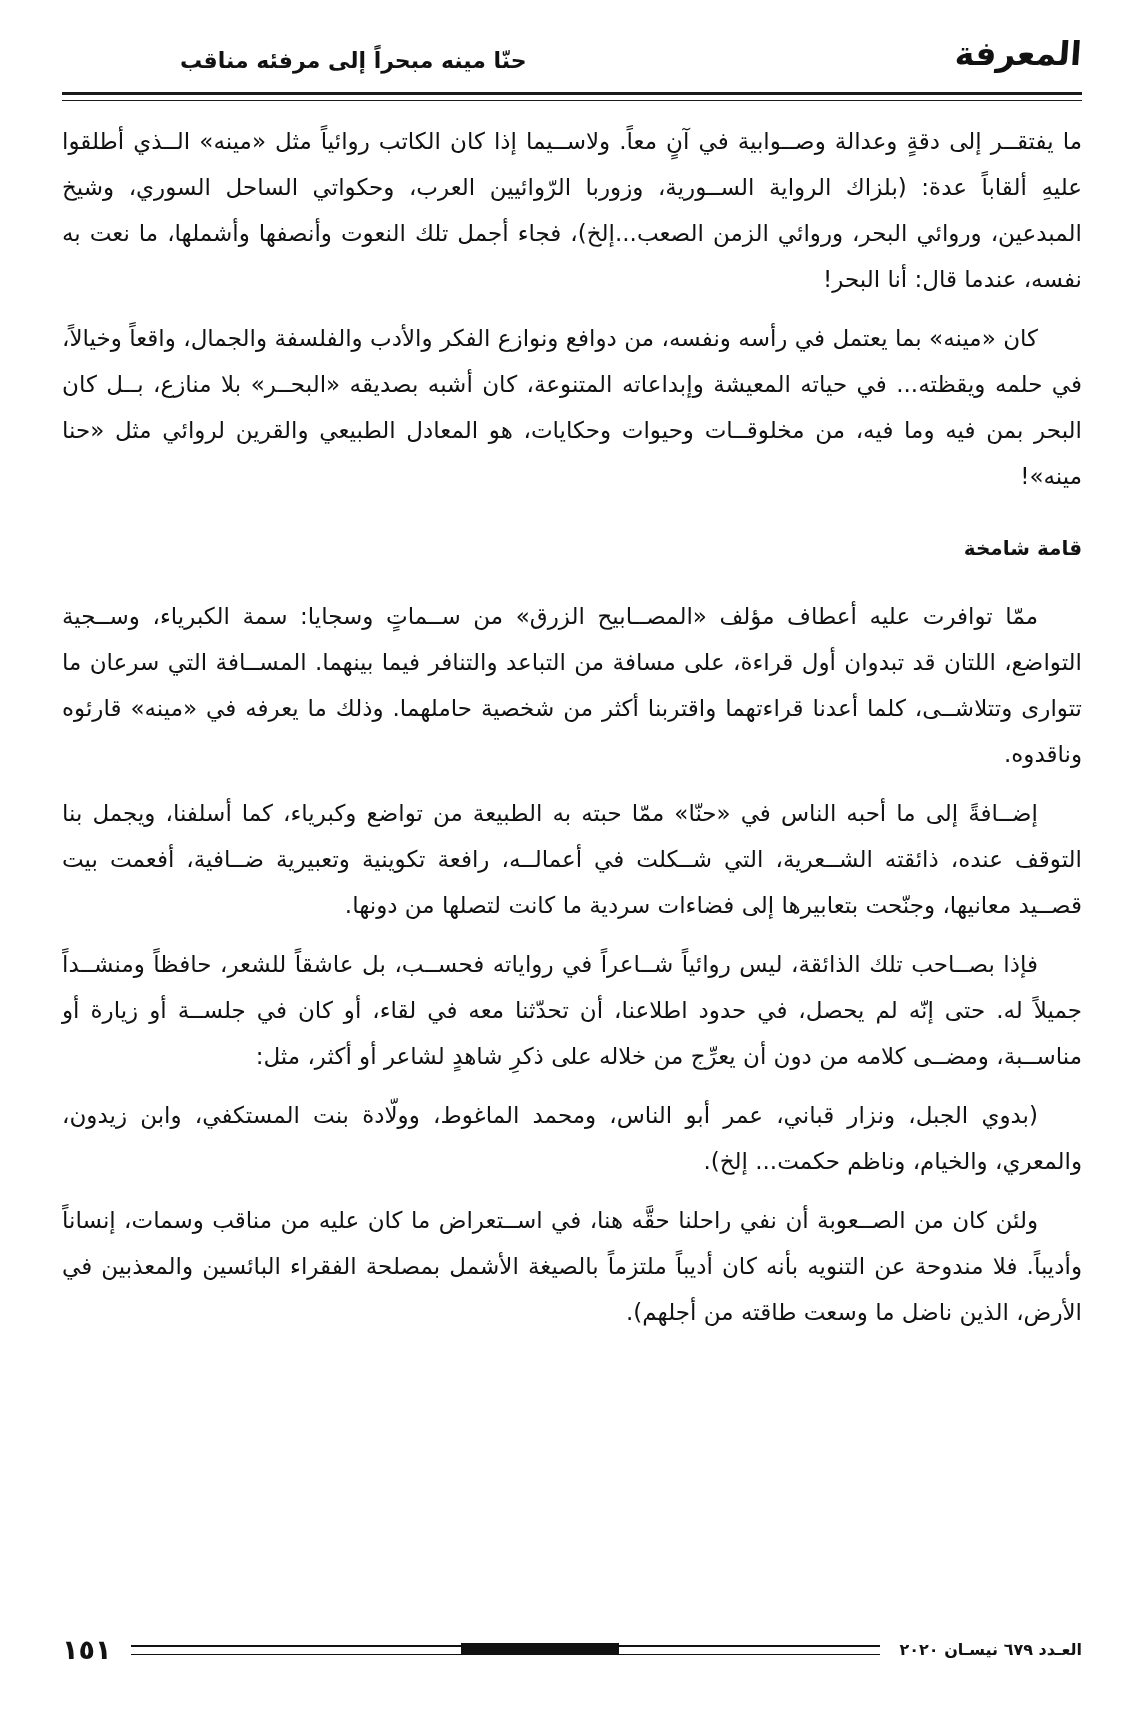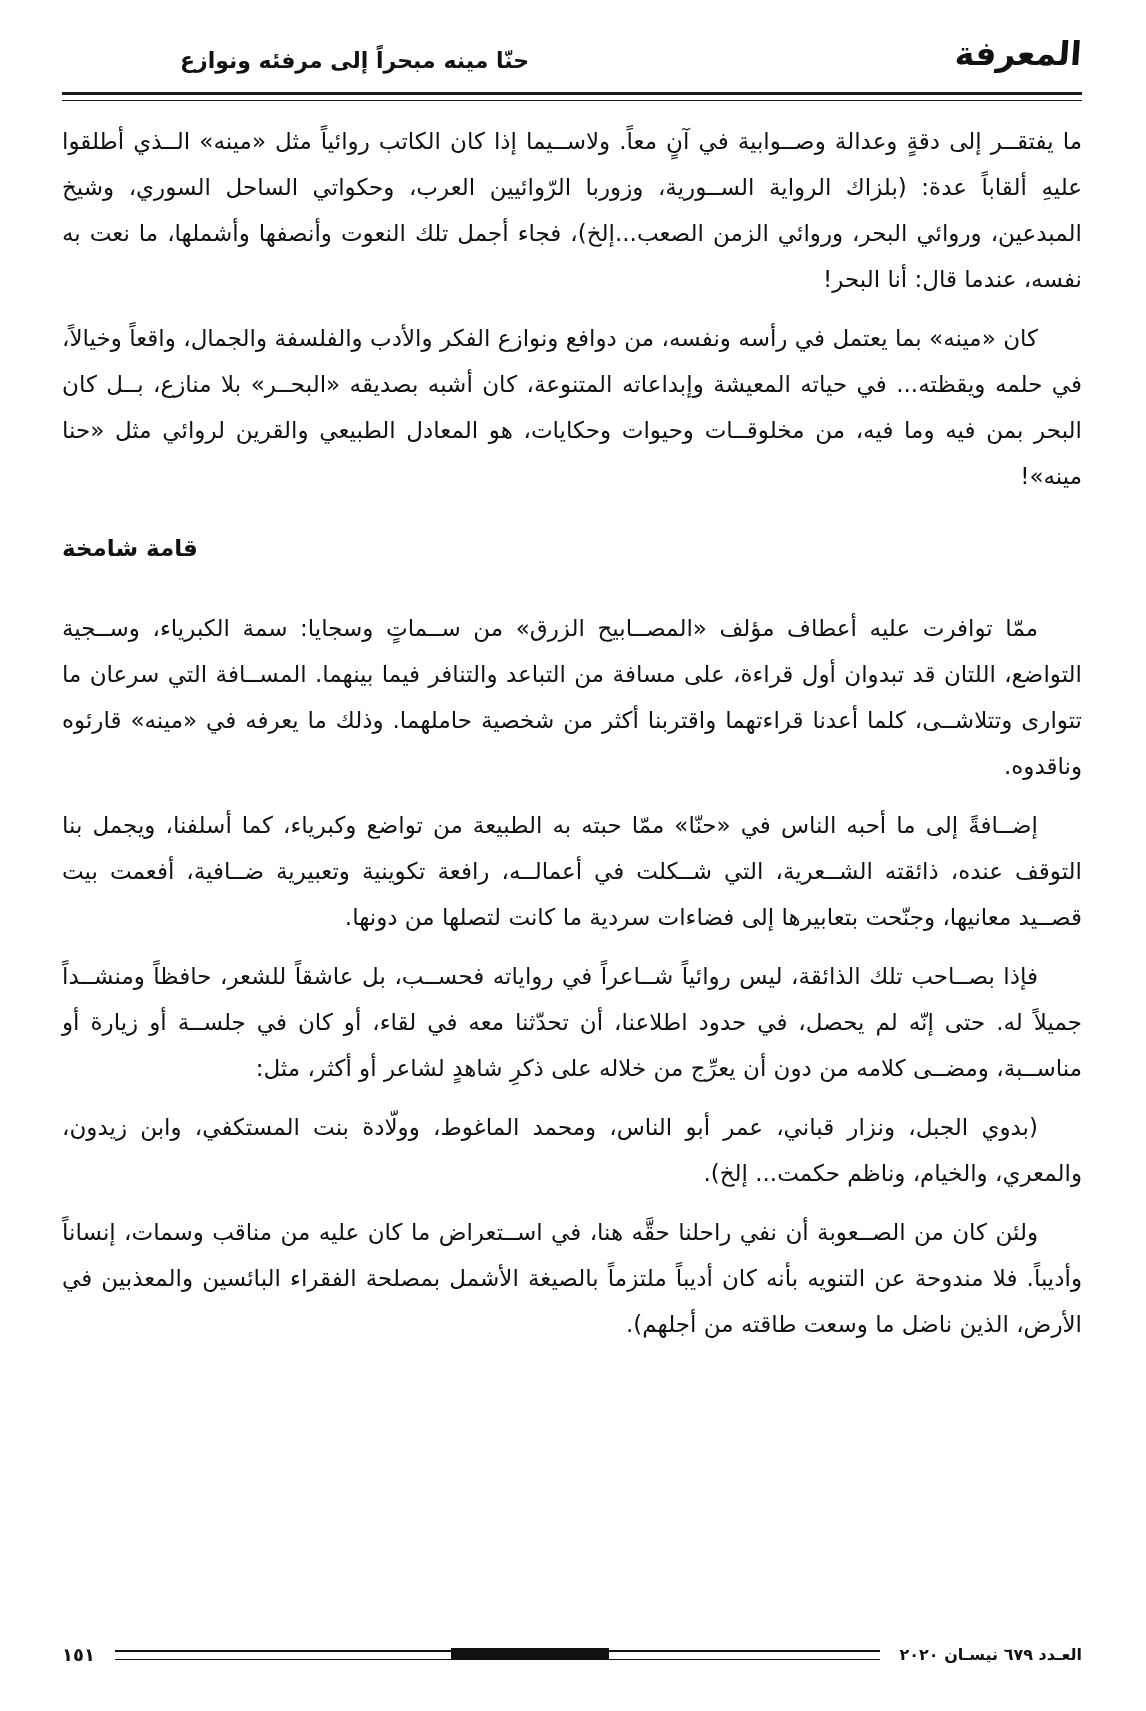--- a/index.html
+++ b/index.html
@@ -66,23 +66,23 @@
     text-justify: inter-word;
   }
   .article p {
     margin: 0 0 13px 0;
     text-indent: 44px;
   }
   .article p.no-indent {
     text-indent: 0;
   }
   .section-heading {
-    margin: 26px 0 34px 0;
-    text-align: left;
-    font-size: 23px;
+    margin: 26px 0 22px 0;
+    text-align: right;
+    font-size: 20px;
     font-weight: bold;
     letter-spacing: 1px;
   }
   
   .footer {
     position: absolute;
     left: 62px;
     right: 64px;
     bottom: 46px;
     display: flex;
@@ -104,33 +104,33 @@
   }
   .footer-bar {
     position: absolute;
     top: -4px;
     left: 44%;
     width: 158px;
     height: 12px;
     background: #111;
   }
   .footer-page {
-    font-size: 18px;
+    font-size: 27px;
     font-weight: bold;
     white-space: nowrap;
   }
 </style>
 </head>
 <body>
 
 <div class="page">
 
   <div class="header">
     <div class="logo">المعرفة</div>
-    <div class="header-title">حنّا مينه مبحراً إلى مرفئه ونوازع</div>
+    <div class="header-title">حنّا مينه مبحراً إلى مرفئه مناقب</div>
   </div>
   <div class="header-rule"></div>
 
   <div class="article">
     <p class="no-indent">ما يفتقــر إلى دقةٍ وعدالة وصــوابية في آنٍ معاً. ولاســيما إذا كان الكاتب روائياً مثل «مينه» الــذي أطلقوا عليهِ ألقاباً عدة: (بلزاك الرواية الســورية، وزوربا الرّوائيين العرب، وحكواتي الساحل السوري، وشيخ المبدعين، وروائي البحر، وروائي الزمن الصعب...إلخ)، فجاء أجمل تلك النعوت وأنصفها وأشملها، ما نعت به نفسه، عندما قال: أنا البحر!</p>
     <p>كان «مينه» بما يعتمل في رأسه ونفسه، من دوافع ونوازع الفكر والأدب والفلسفة والجمال، واقعاً وخيالاً، في حلمه ويقظته... في حياته المعيشة وإبداعاته المتنوعة، كان أشبه بصديقه «البحــر» بلا منازع، بــل كان البحر بمن فيه وما فيه، من مخلوقــات وحيوات وحكايات، هو المعادل الطبيعي والقرين لروائي مثل «حنا مينه»!</p>
     <div class="section-heading">قامة شامخة</div>
     <p>ممّا توافرت عليه أعطاف مؤلف «المصــابيح الزرق» من ســماتٍ وسجايا: سمة الكبرياء، وســجية التواضع، اللتان قد تبدوان أول قراءة، على مسافة من التباعد والتنافر فيما بينهما. المســافة التي سرعان ما تتوارى وتتلاشــى، كلما أعدنا قراءتهما واقتربنا أكثر من شخصية حاملهما. وذلك ما يعرفه في «مينه» قارئوه وناقدوه.</p>
     <p>إضــافةً إلى ما أحبه الناس في «حنّا» ممّا حبته به الطبيعة من تواضع وكبرياء، كما أسلفنا، ويجمل بنا التوقف عنده، ذائقته الشــعرية، التي شــكلت في أعمالــه، رافعة تكوينية وتعبيرية ضــافية، أفعمت بيت قصــيد معانيها، وجنّحت بتعابيرها إلى فضاءات سردية ما كانت لتصلها من دونها.</p>
     <p>فإذا بصــاحب تلك الذائقة، ليس روائياً شــاعراً في رواياته فحســب، بل عاشقاً للشعر، حافظاً ومنشــداً جميلاً له. حتى إنّه لم يحصل، في حدود اطلاعنا، أن تحدّثنا معه في لقاء، أو كان في جلســة أو زيارة أو مناســبة، ومضــى كلامه من دون أن يعرِّج من خلاله على ذكرِ شاهدٍ لشاعر أو أكثر، مثل:</p>

